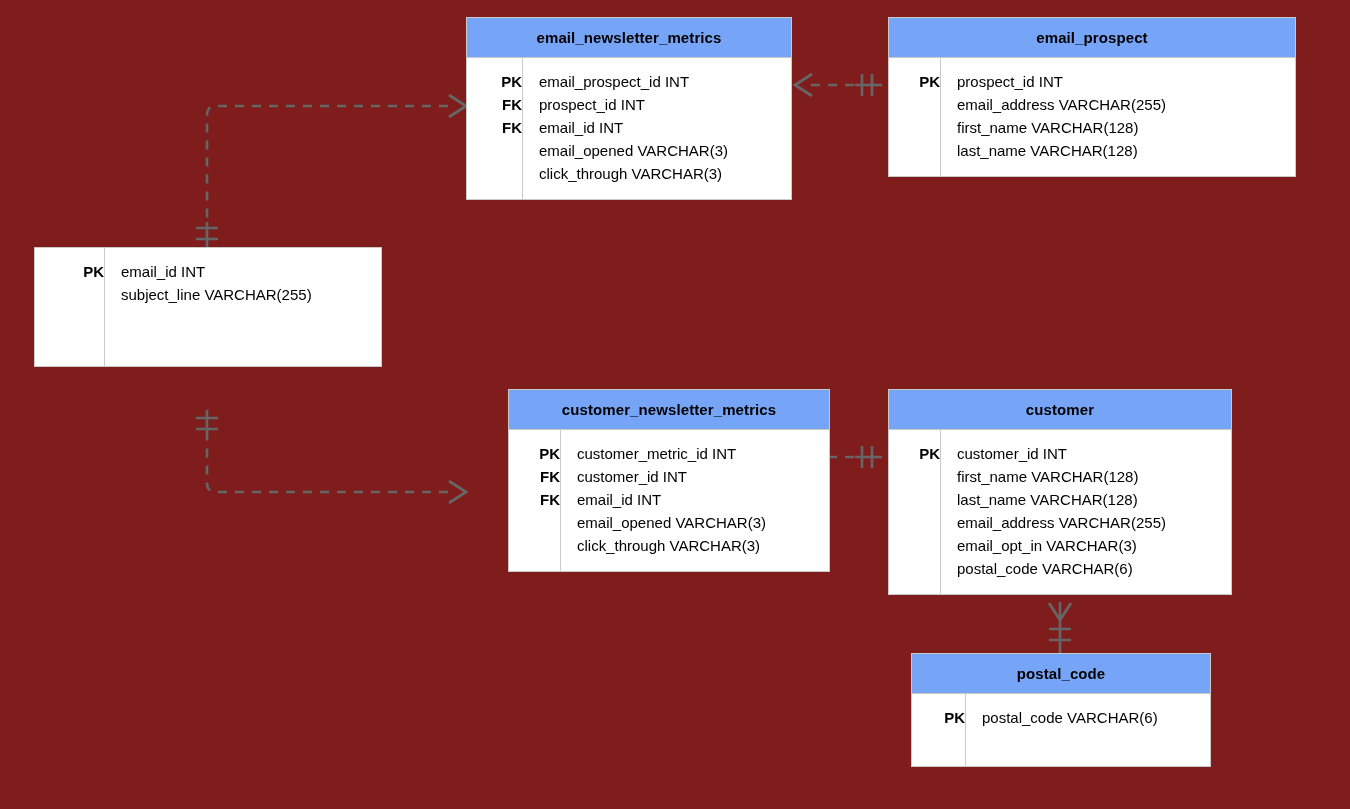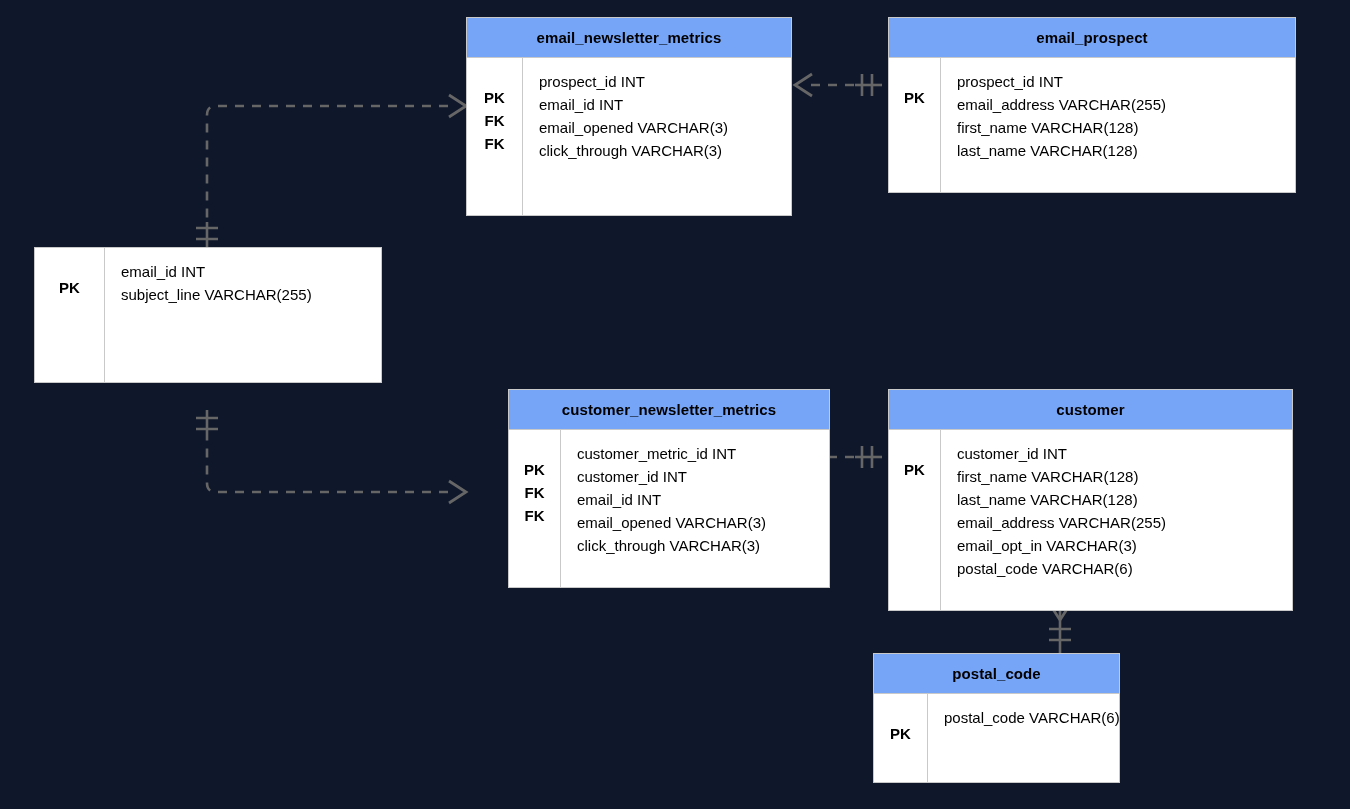--- a/index.html
+++ b/index.html
@@ -9,21 +9,21 @@
     background: #ffffff;
   }
   body {
     font-family: "Liberation Sans", sans-serif;
     -webkit-font-smoothing: antialiased;
   }
   #canvas {
     position: relative;
     width: 1350px;
     height: 809px;
-    background: #0f172a;
+    background: #7f1d1d;
     overflow: hidden;
   }
 
   
   .entity {
     position: absolute;
     box-sizing: border-box;
     border: 1px solid #c9c9c9;
     background: #ffffff;
     z-index: 3;
@@ -44,23 +44,23 @@
   .entity-body {
     display: flex;
     box-sizing: border-box;
     background: #ffffff;
   }
   .key-col {
     box-sizing: border-box;
     width: 56px;
     flex: 0 0 56px;
     border-right: 1px solid #c9c9c9;
-    padding-top: 28px;
+    padding-top: 12px;
     padding-bottom: 14px;
-    text-align: center;
+    text-align: right;
   }
   .key-col .keytag {
     font-size: 15px;
     font-weight: bold;
     line-height: 23px;
     color: #000;
     height: 23px;
   }
   .key-col .keytag.blank {
     visibility: hidden;
@@ -76,22 +76,22 @@
     height: 23px;
     color: #000;
     white-space: nowrap;
   }
 
   
   #ent-email_newsletter_metrics { left: 466px; top: 17px;  width: 326px; }
   #ent-email_prospect           { left: 888px; top: 17px;  width: 408px; }
   #ent-email_distribution       { left: 34px;  top: 247px; width: 348px; }
   #ent-customer_newsletter_metrics { left: 466px; top: 389px; width: 322px; margin-left: 42px; }
-  #ent-customer                 { left: 888px; top: 389px; width: 405px; }
-  #ent-postal_code              { left: 873px; top: 653px; width: 247px; }
+  #ent-customer                 { left: 888px; top: 389px; width: 344px; }
+  #ent-postal_code              { left: 911px; top: 653px; width: 300px; }
 
   #ent-email_distribution .key-col { width: 70px; flex: 0 0 70px; }
   #ent-email_prospect .key-col { width: 52px; flex: 0 0 52px; }
   #ent-customer .key-col { width: 52px; flex: 0 0 52px; }
   #ent-customer_newsletter_metrics .key-col { width: 52px; flex: 0 0 52px; }
   #ent-postal_code .key-col { width: 54px; flex: 0 0 54px; }
 
   
   .conn-svg {
     position: absolute;
@@ -169,20 +169,21 @@
     <div class="entity-header">email_newsletter_metrics</div>
     <div class="entity-body">
       <div class="key-col">
         <div class="keytag">PK</div>
         <div class="keytag">FK</div>
         <div class="keytag">FK</div>
         <div class="keytag blank">&nbsp;</div>
         <div class="keytag blank">&nbsp;</div>
       </div>
       <div class="attr-col">
+        <div class="attr">email_prospect_id  INT</div>
         <div class="attr">prospect_id  INT</div>
         <div class="attr">email_id  INT</div>
         <div class="attr">email_opened  VARCHAR(3)</div>
         <div class="attr">click_through  VARCHAR(3)</div>
       </div>
     </div>
   </div>
 
   <div class="entity" id="ent-email_prospect">
     <div class="entity-header">email_prospect</div>

